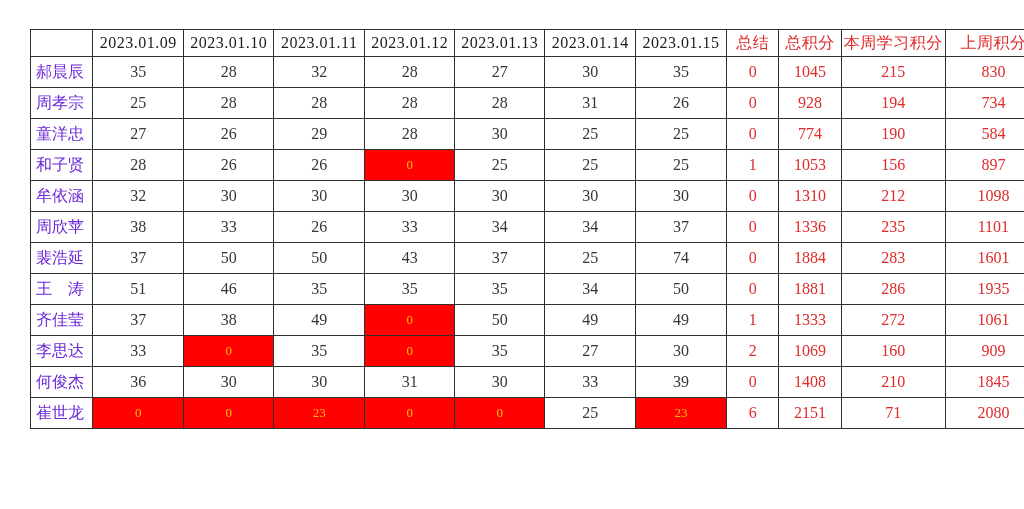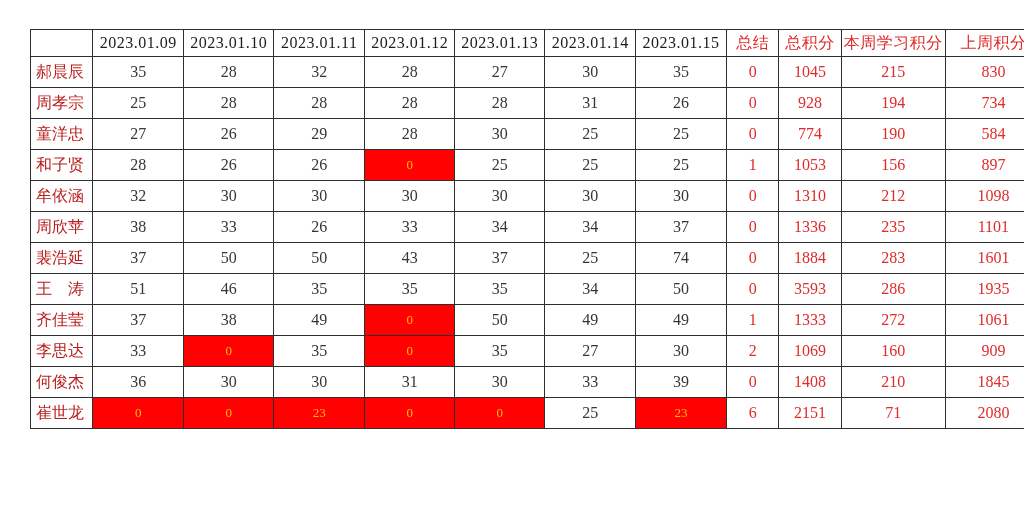--- a/index.html
+++ b/index.html
@@ -31,21 +31,21 @@
     letter-spacing: 0.5px;
   }
   tbody th, tbody td {
     height: 31px;
     font-size: 16px;
     color: #363636;
   }
   tbody th.name-cell {
     text-align: left;
     padding-left: 5px;
-    color: #b91c1c;
+    color: #6d28d9;
   }
   .red-text { color: #e02b2b; margin-top: 44px; }
   td.hl {
     background: #fe0100;
     color: #ffc000;
     font-size: 13px;
   }
 </style>
 </head>
 <body>
@@ -184,21 +184,21 @@
         <tr>
           <th class="name-cell">王　涛</th>
           <td>51</td>
           <td>46</td>
           <td>35</td>
           <td>35</td>
           <td>35</td>
           <td>34</td>
           <td>50</td>
           <td class="red-text">0</td>
-          <td class="red-text">3593</td>
+          <td class="red-text">1881</td>
           <td class="red-text">286</td>
           <td class="red-text">1935</td>
         </tr>
         <tr>
           <th class="name-cell">齐佳莹</th>
           <td>37</td>
           <td>38</td>
           <td>49</td>
           <td class="hl">0</td>
           <td>50</td>

